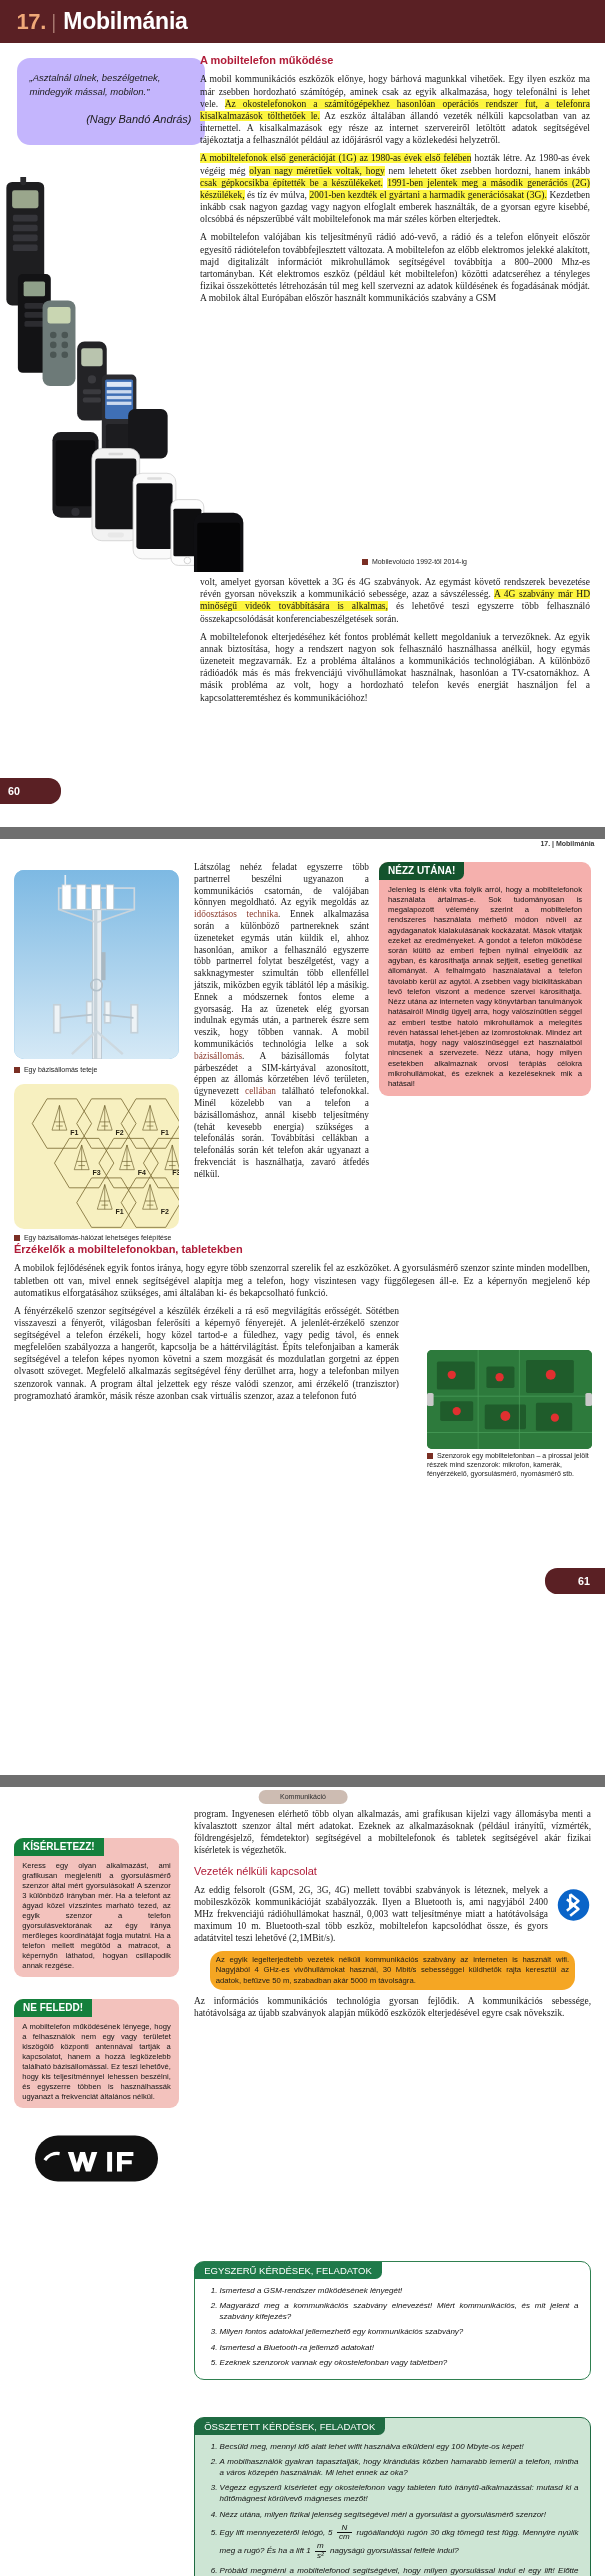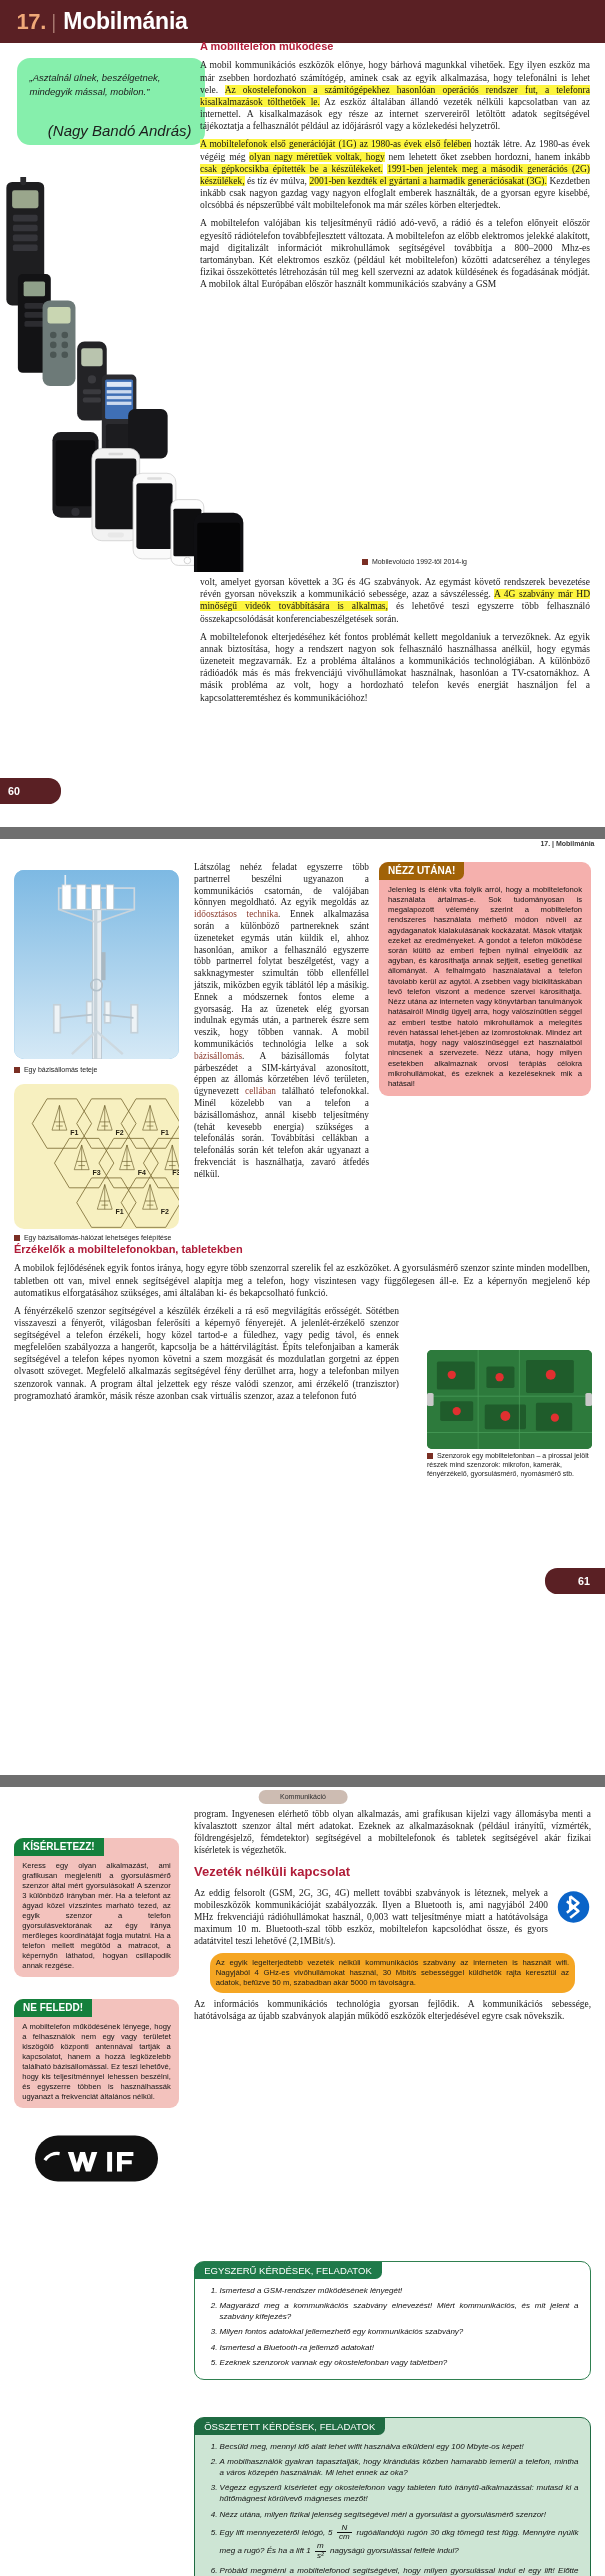--- a/index.html
+++ b/index.html
@@ -43,29 +43,29 @@
   .runner-pill {
     position:absolute; left:50%; transform:translateX(-50%);
     top:15px; background:#cdbcb2; color:#2e2e2e;
     font-family:"Liberation Sans", sans-serif; font-size:7px;
     padding:3.3px 21.4px; border-radius:7.4px;
   }
 
   
   .quote-box {
     position:absolute; left:16.5px; top:58px; width:188px; height:87px;
-    background:#86efac; border-radius:13px; padding:13px 13px 8.2px 13px;
+    background:#c4b5fd; border-radius:13px; padding:13px 13px 8.2px 13px;
     font-family:"Liberation Sans", sans-serif; font-style:italic;
     font-size:9.5px; line-height:1.45; color:#1c1c1c;
   }
-  .quote-author { text-align:right; margin-top:21px; font-size:15px; }
+  .quote-author { text-align:right; margin-top:13px; font-size:11px; }
 
   
   .col-main {
-    position:absolute; left:200px; top:40px; width:390px;
+    position:absolute; left:200px; top:54px; width:390px;
   }
   h2.sec {
     font-family:"Liberation Sans", sans-serif; color:#b01c38;
     font-size:11px; font-weight:bold; margin:0 0 7.4px 0;
   }
   p.body {
     margin:0 0 5.8px 0; font-size:9.5px; line-height:1.285;
     text-align:justify; text-justify:inter-word; hyphens:auto;
   }
   mark { background:#fdf53f; color:#111; padding:0; }
@@ -114,21 +114,21 @@
   }
   .nezz-box {
     position:absolute; left:379px; top:35px; width:212px;
     background:#f5b0ad; border-radius:9px; padding:0 0 6.6px 0;
   }
   .box-hdr {
     font-family:"Liberation Sans", sans-serif; font-weight:bold;
     color:#ffffff; font-size:10px; display:inline-block;
     padding:3.3px 9px 3.3px 9px; border-top-left-radius:9px;
   }
-  .nezz-hdr { background:#a16207; border-bottom-right-radius:6.6px; }
+  .nezz-hdr { background:#14532d; border-bottom-right-radius:6.6px; }
   .nezz-body {
     font-family:"Liberation Sans", sans-serif; font-size:7.7px;
     line-height:1.33; color:#141414; padding:5px 9px 0 9px;
     text-align:justify;
   }
 
   .sec2 {
     position:absolute; left:14px; top:416px; width:576px;
   }
   .p61-wide { font-size:9.5px; line-height:1.28; text-align:justify; }
@@ -153,21 +153,21 @@
   .wifi-badge {
     position:absolute; left:14px; top:354px; width:165px; height:59px;
     background:#ffffff; display:flex; align-items:center; justify-content:center;
   }
   .p62-col {
     position:absolute; left:194px; top:33px; width:397px;
     font-size:9.4px; line-height:1.28; text-align:justify;
   }
   h3.sub {
     font-family:"Liberation Sans", sans-serif; color:#b01c38;
-    font-size:13px; font-weight:bold; margin:8.2px 0 5.8px 0;
+    font-size:11px; font-weight:normal; margin:8.2px 0 5.8px 0;
   }
   .orange-note {
     background:#f5a623; color:#1a1a1a; padding:4.1px 5.8px;
     font-family:"Liberation Sans", sans-serif; font-size:7.7px;
     line-height:1.35; border-radius:13px; margin:5px 16px;
   }
   .bt-logo {
     position:absolute; right:11.5px; top:123px; width:35px; height:48px;
   }
 

